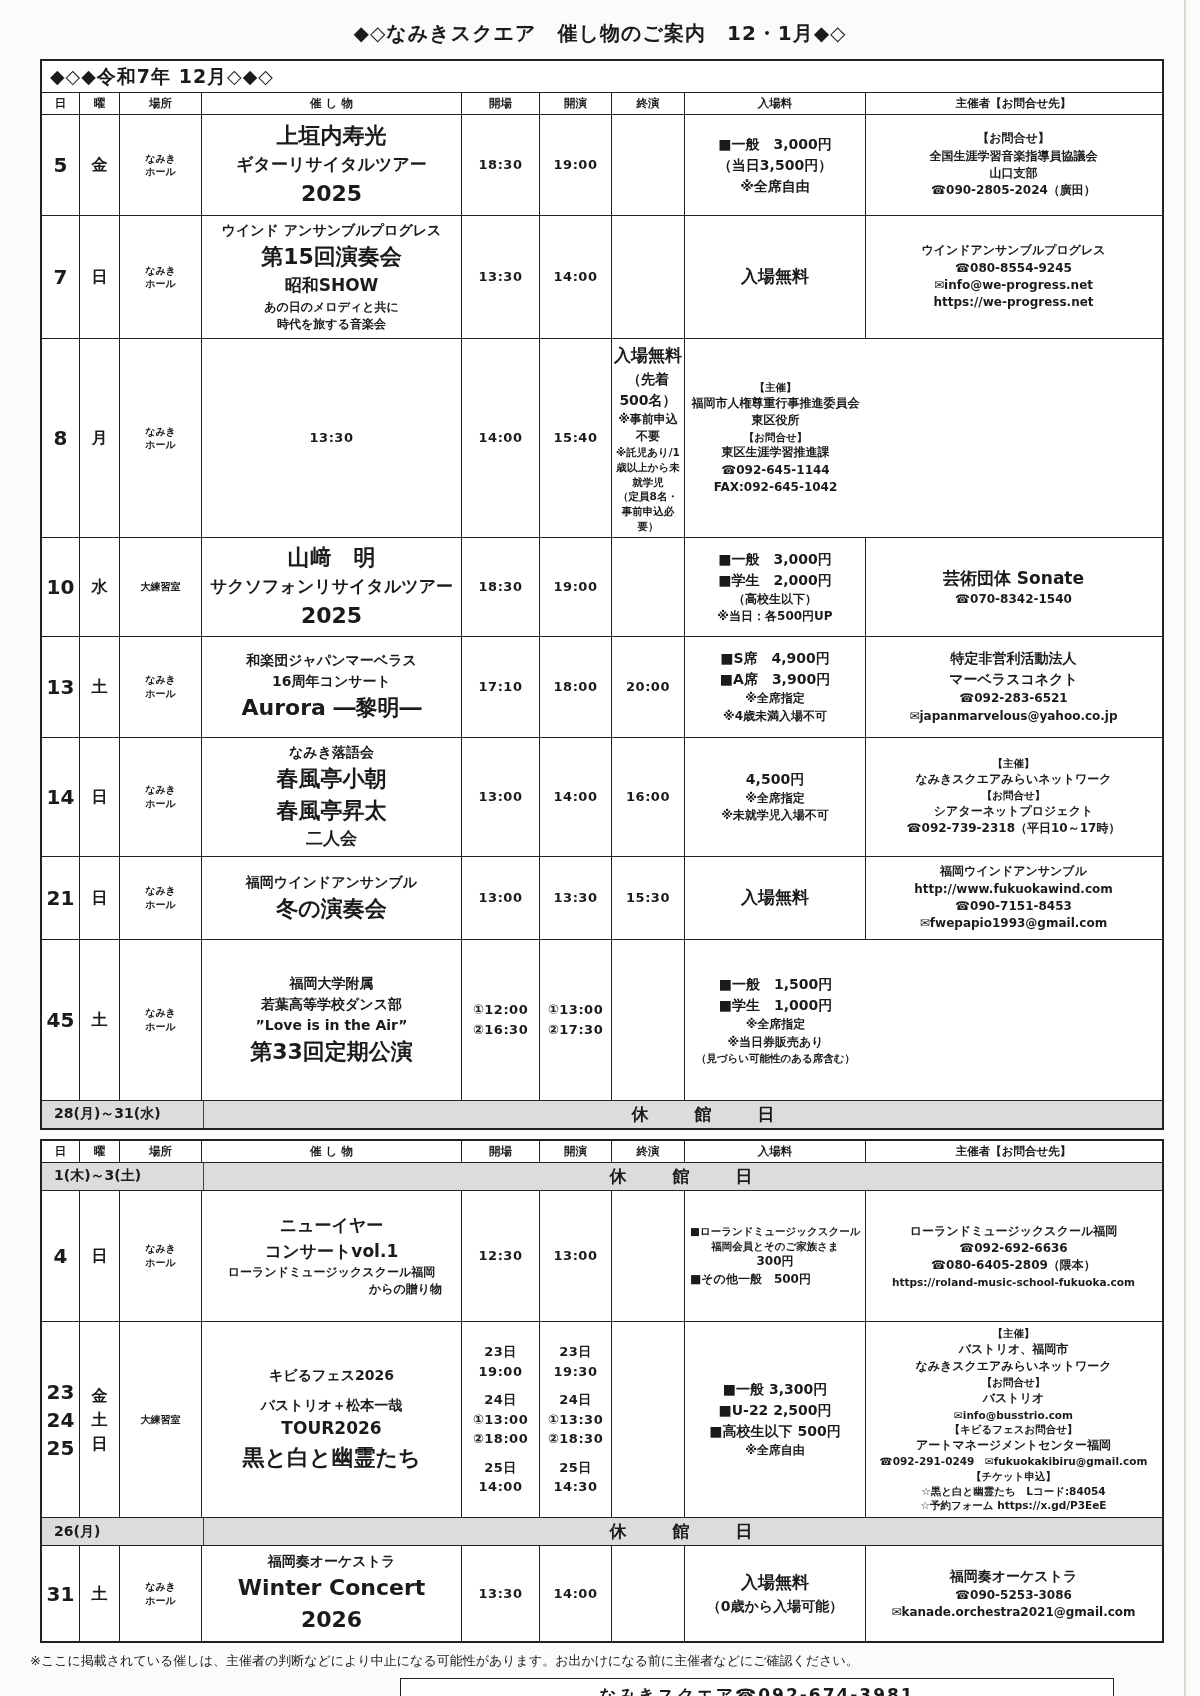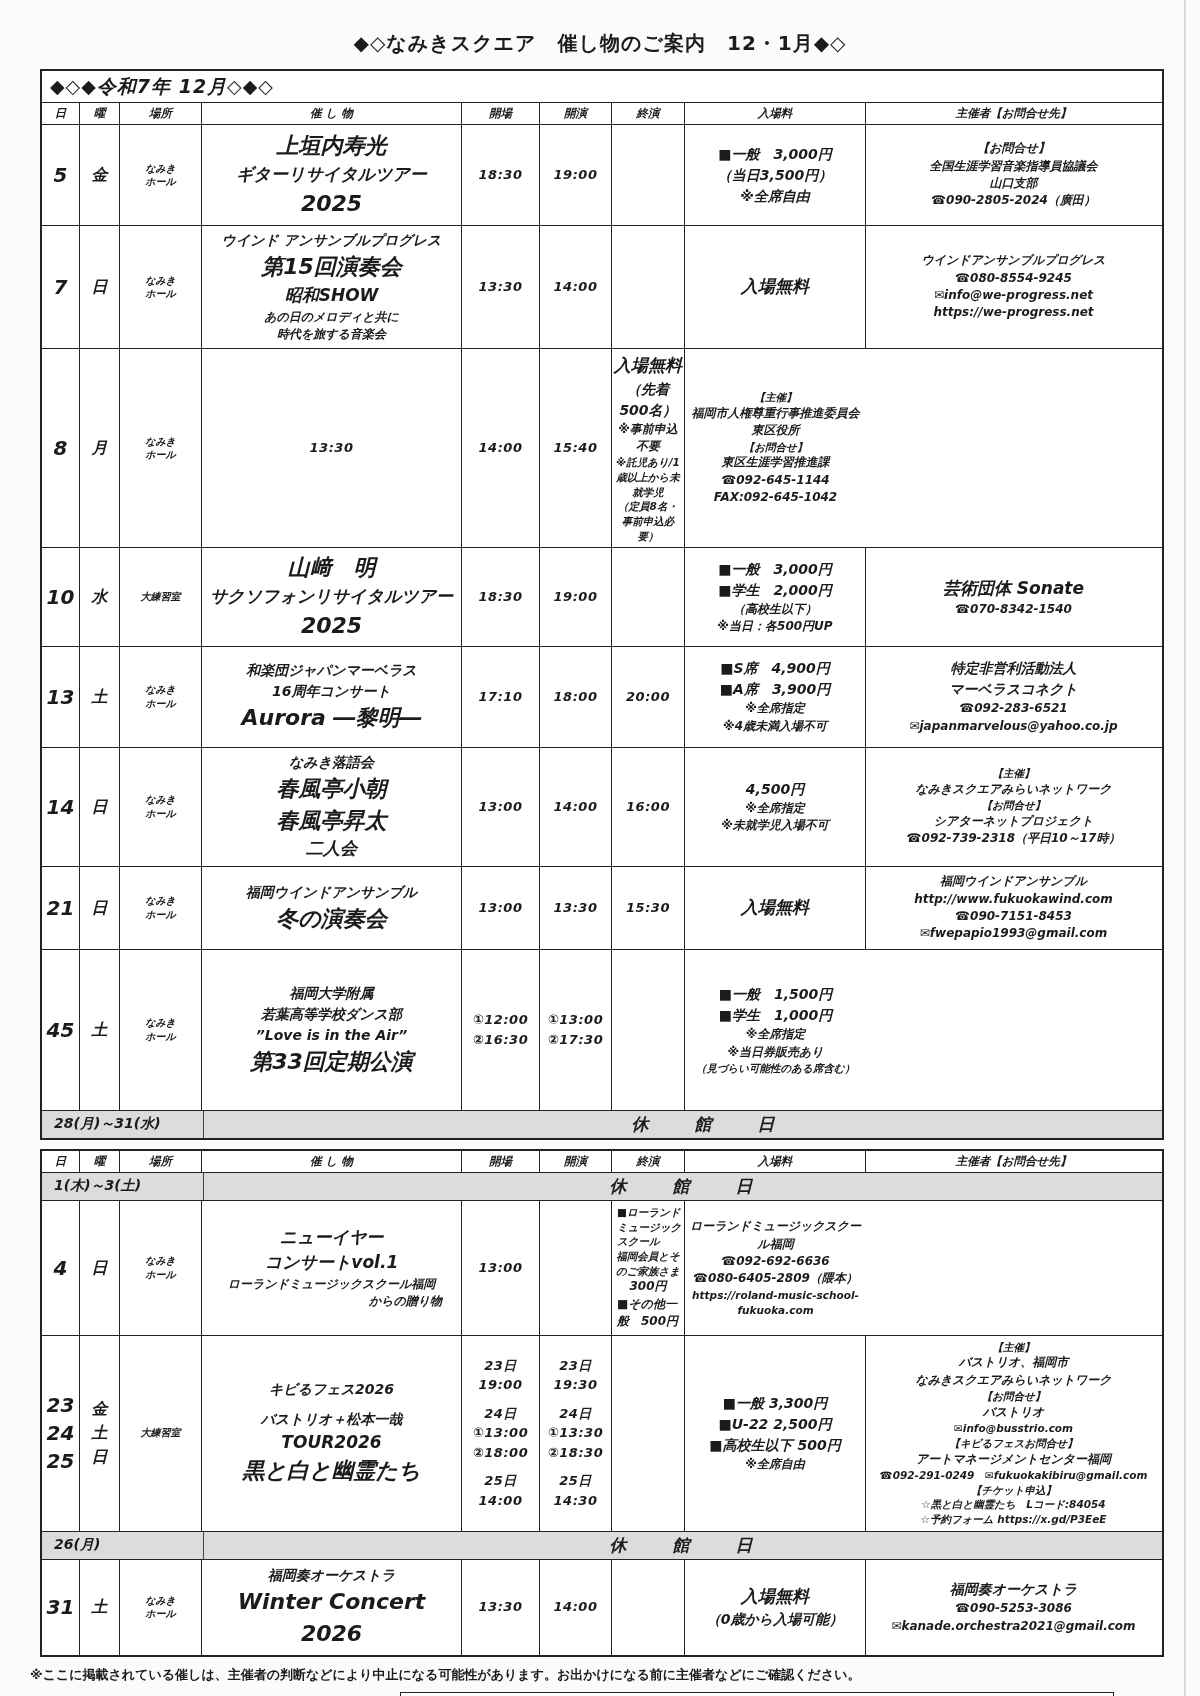--- a/index.html
+++ b/index.html
@@ -7,24 +7,24 @@
     width:1200px;height:1696px;
     background:#fbfbf9;
     color:#1b1b1b;
     font-family:"DejaVu Sans","Liberation Sans",sans-serif;
     position:relative;
     -webkit-font-smoothing:antialiased;
   }
   .page-title{
     text-align:center;
     font-size:20px;font-weight:700;
-    padding-top:30px;
+    padding-top:20px;
     letter-spacing:1px;
   }
-  .sections-wrap{ margin:12px 36px 0 40px;font-style:italic; }
+  .sections-wrap{ margin:12px 36px 0 40px; }
   .section-box{
     border:2px solid #222;
     background:#fff;
     margin-bottom:9px;
   }
   .sec-head{
     font-size:19px;font-weight:700;
     padding:3px 8px 2px 8px;
     border-bottom:1.6px solid #222;
     letter-spacing:1px;
@@ -77,21 +77,21 @@
     border-right:1.4px solid #444;
     align-self:stretch;display:flex;align-items:center;
   }
   .closed-label{
     flex:1;text-align:center;
     font-size:17px;font-weight:700;
     letter-spacing:4px;
   }
   .footer-note{
     margin:6px 0 0 30px;
-    font-size:13px;font-weight:700;
+    font-size:13px;font-weight:400;
   }
   .footer-box{
     margin:8px 0 0 400px;
     width:712px;
     border:1.6px solid #222;
     background:#fff;
     display:flex;justify-content:center;align-items:center;
     height:32px;
   }
   .footer-box span{ font-size:17px;font-weight:700;letter-spacing:2px; }
@@ -438,20 +438,23 @@
           <div class="ln place-ln">なみき</div>
           <div class="ln place-ln">ホール</div>
         </div>
         <div class="cell">
           <div class="ln ln-lg">ニューイヤー</div>
           <div class="ln ln-lg">コンサートvol.1</div>
           <div class="ln ln-sm">ローランドミュージックスクール福岡</div>
           <div class="ln ln-sm ar">からの贈り物</div>
         </div>
         <div class="cell">
+          <div class="ln time-ln">12:30</div>
+        </div>
+        <div class="cell">
           <div class="ln time-ln">13:00</div>
         </div>
         <div class="cell"></div>
         <div class="cell">
           <div class="ln ln-xs al">■ローランドミュージックスクール</div>
           <div class="ln ln-xs">福岡会員とそのご家族さま</div>
           <div class="ln ln-sm">300円</div>
           <div class="ln ln-sm al">■その他一般　500円</div>
         </div>
         <div class="cell">

